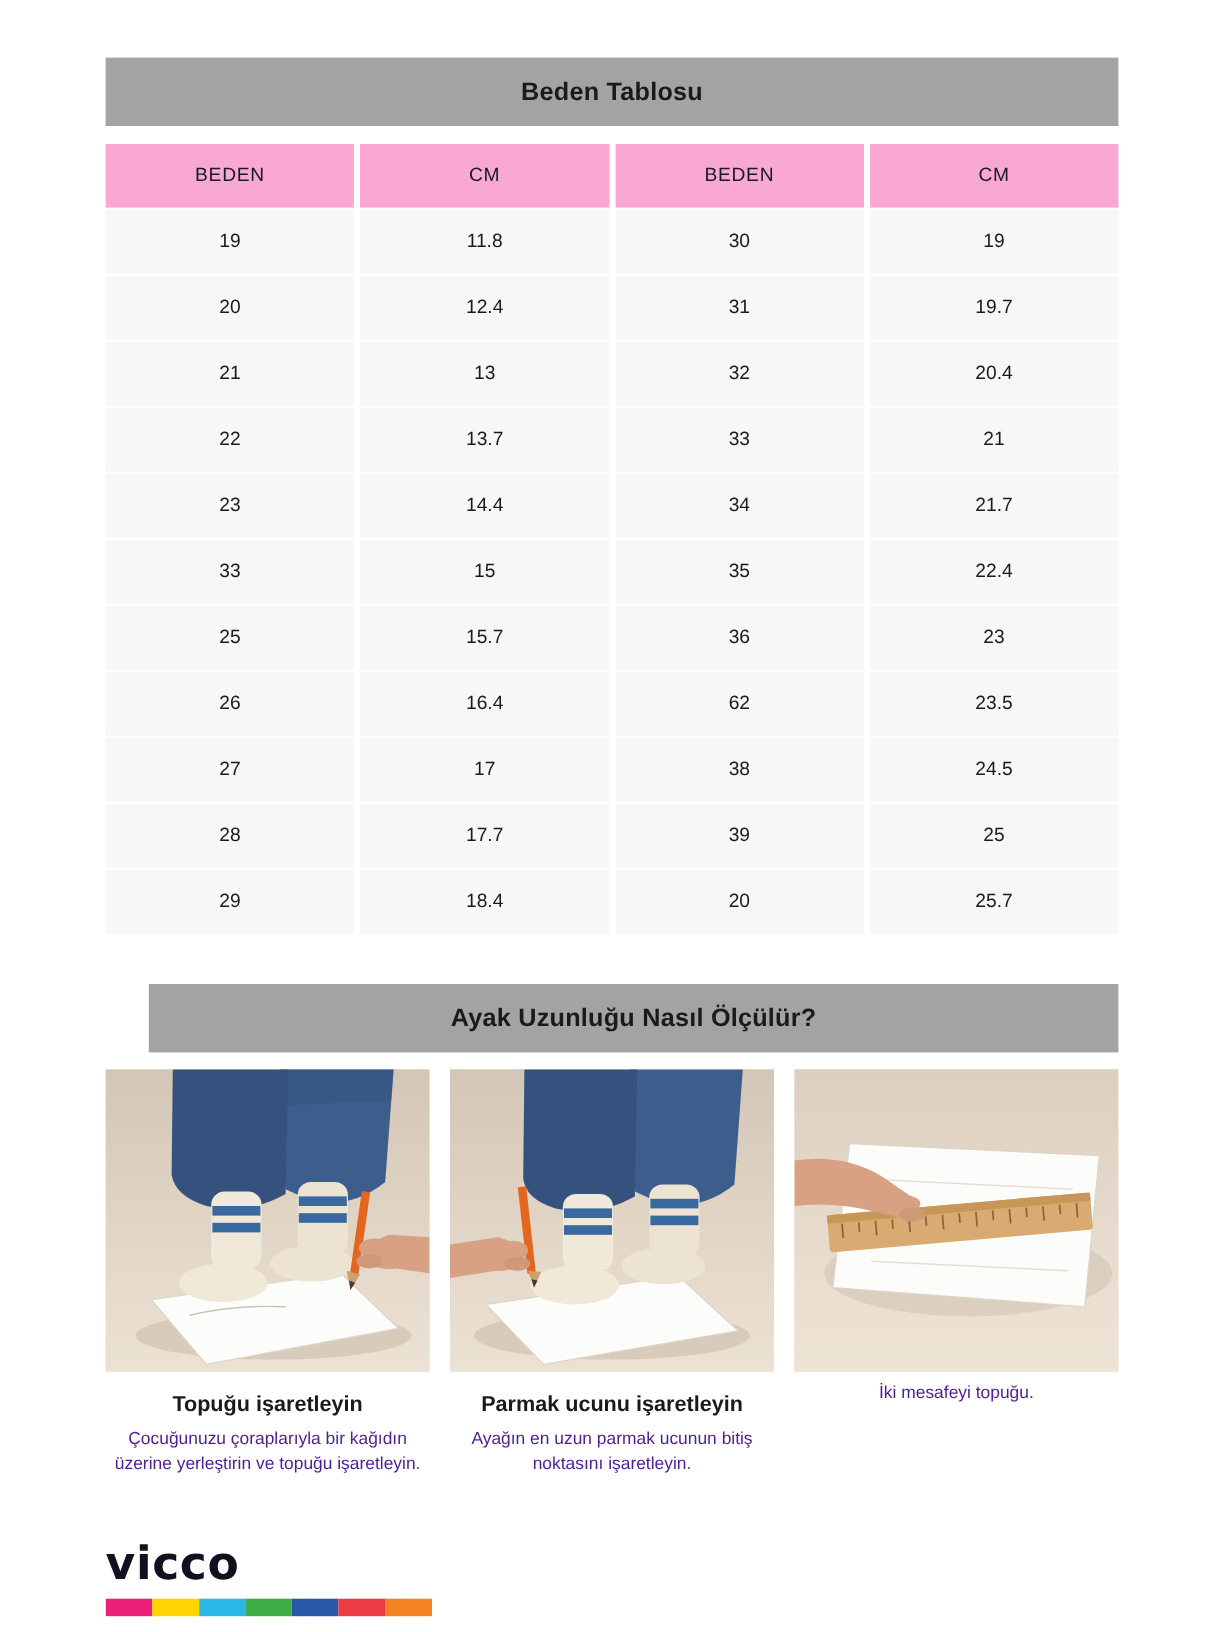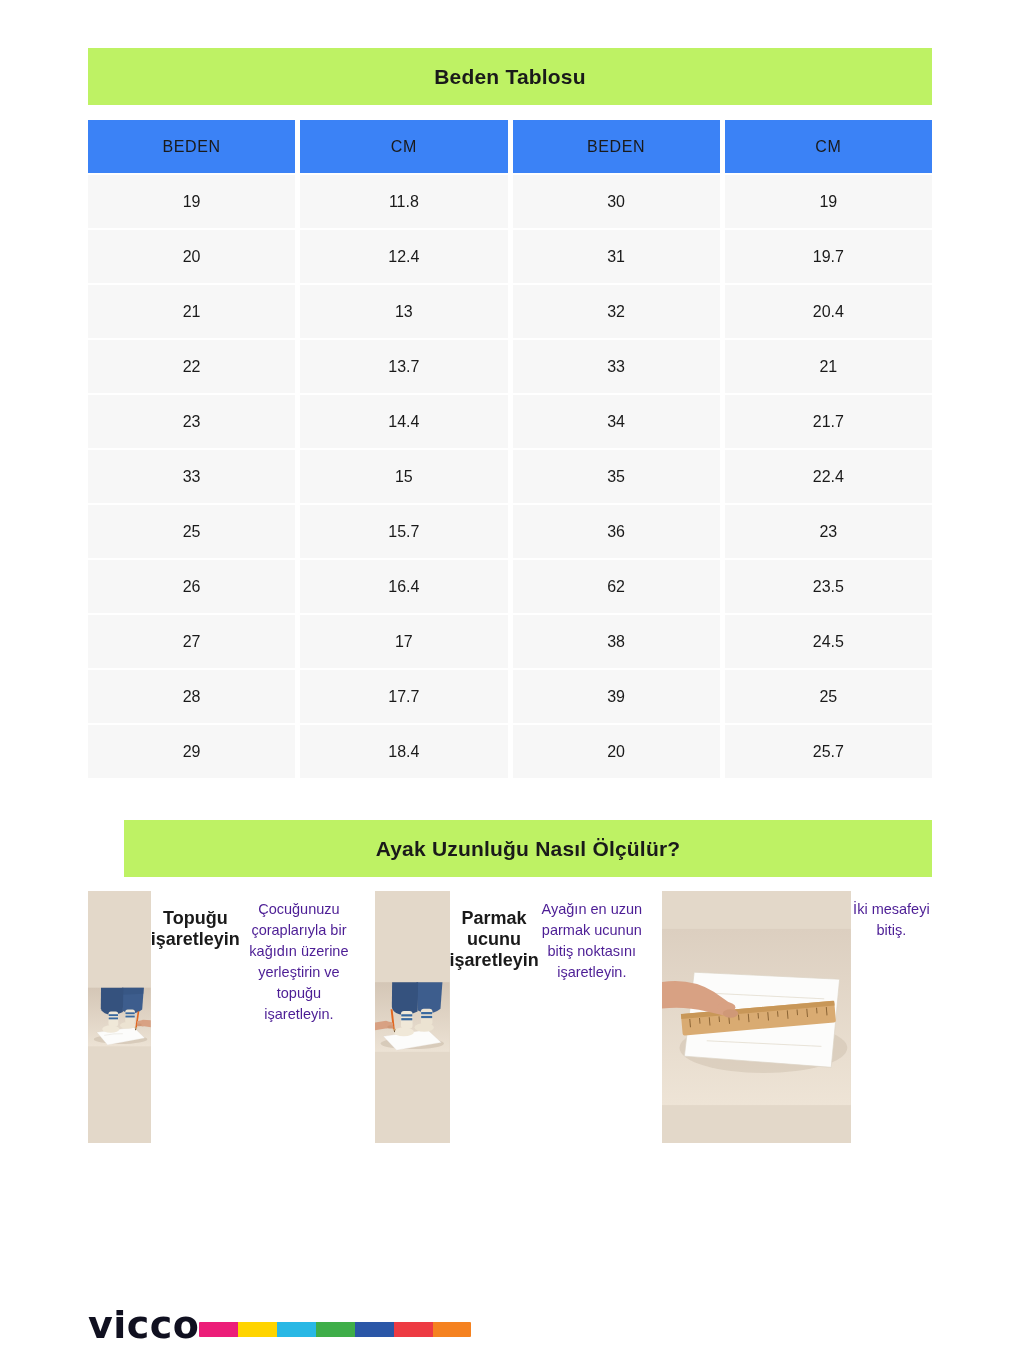--- a/index.html
+++ b/index.html
@@ -6,52 +6,52 @@
   html,body { width:1020px; height:1360px; }
   body {
     background:#ffffff;
     font-family:"Liberation Sans", sans-serif;
     color:#1a1a1a;
     overflow:hidden;
   }
   .page { width:1020px; height:1360px; padding:48px 88px 0; display:flex; flex-direction:column; }
 
   .section-header {
-    background:#bef264;
+    background:#a3a3a3;
     height:57px;
     display:flex; align-items:center; justify-content:center;
     font-weight:bold; font-size:21px; letter-spacing:0.2px;
   }
 
   .size-table {
     width:calc(100% + 10px);
     margin:13px -5px 0;
     border-collapse:separate;
     border-spacing:5px 2px;
     table-layout:fixed;
   }
   .size-table th {
-    background:#3b82f6;
+    background:#f9a8d4;
     font-weight:normal;
     font-size:16px;
     letter-spacing:0.6px;
   }
   .size-table td { background:#f7f7f7; font-size:16px; }
   .size-table th, .size-table td { height:53px; text-align:center; vertical-align:middle; width:25%; }
 
   .measure-header { margin-top:40px;margin-left:36px; }
 
   .steps { display:flex; gap:17px; margin-top:14px; }
-  .step { flex:1; display:flex; flex-direction:row; min-width:0; }
+  .step { flex:1; display:flex; flex-direction:column; min-width:0; }
   .photo { height:252px; overflow:hidden; background:#e3d8c9; }
   .photo svg { display:block; width:100%; height:100%; }
   .step-title { margin-top:17px; text-align:center; font-weight:bold; font-size:18px; }
   .step-desc { margin-top:8px; text-align:center; font-size:14.5px; line-height:1.45; color:#4c1d95; padding:0 2px; }
 
-  .footer { margin-top:auto; padding-bottom:13px; display:flex; flex-direction:row; align-items:center; }
+  .footer { margin-top:auto; padding-bottom:13px; display:flex; flex-direction:column; align-items:flex-start; }
   .brand {
     font-family:"DejaVu Sans", sans-serif;
     font-size:38px; font-weight:bold; letter-spacing:0.5px; color:#101020; line-height:1.1;
   }
   .colorbar { margin-top:7px; display:flex; width:272px; height:15px; overflow:hidden; border-radius:1px; }
   .color-seg { flex:1; height:100%; }
 </style>
 </head>
 <body>
 
@@ -249,21 +249,21 @@
               <line x1="208" y1="120" x2="208" y2="132"></line>
                 <line x1="222" y1="120" x2="222" y2="128"></line>
               <line x1="236" y1="120" x2="236" y2="132"></line>
             </g>
           </g>
           <path d="M0 76 Q42 70 74 90 L100 108 Q110 119 98 126 L64 118 Q30 110 0 114 Z" fill="#d8a183"></path>
           <ellipse cx="92" cy="112" rx="13" ry="7" fill="#d8a183"></ellipse>
           <ellipse cx="98" cy="121" rx="11" ry="6" fill="#cf9877"></ellipse>
         </svg>
       </div>
-      <div class="step-desc">İki mesafeyi bitiş.</div>
+      <div class="step-desc">İki mesafeyi topuğu.</div>
     </div>
 
   </div>
 
   <div class="footer">
     <div class="brand">vicco</div>
     <div class="colorbar" id="brand-colorbar">
         <span class="color-seg" style="background: rgb(236, 30, 121);"></span>
         <span class="color-seg" style="background: rgb(255, 212, 0);"></span>
         <span class="color-seg" style="background: rgb(41, 184, 229);"></span>

